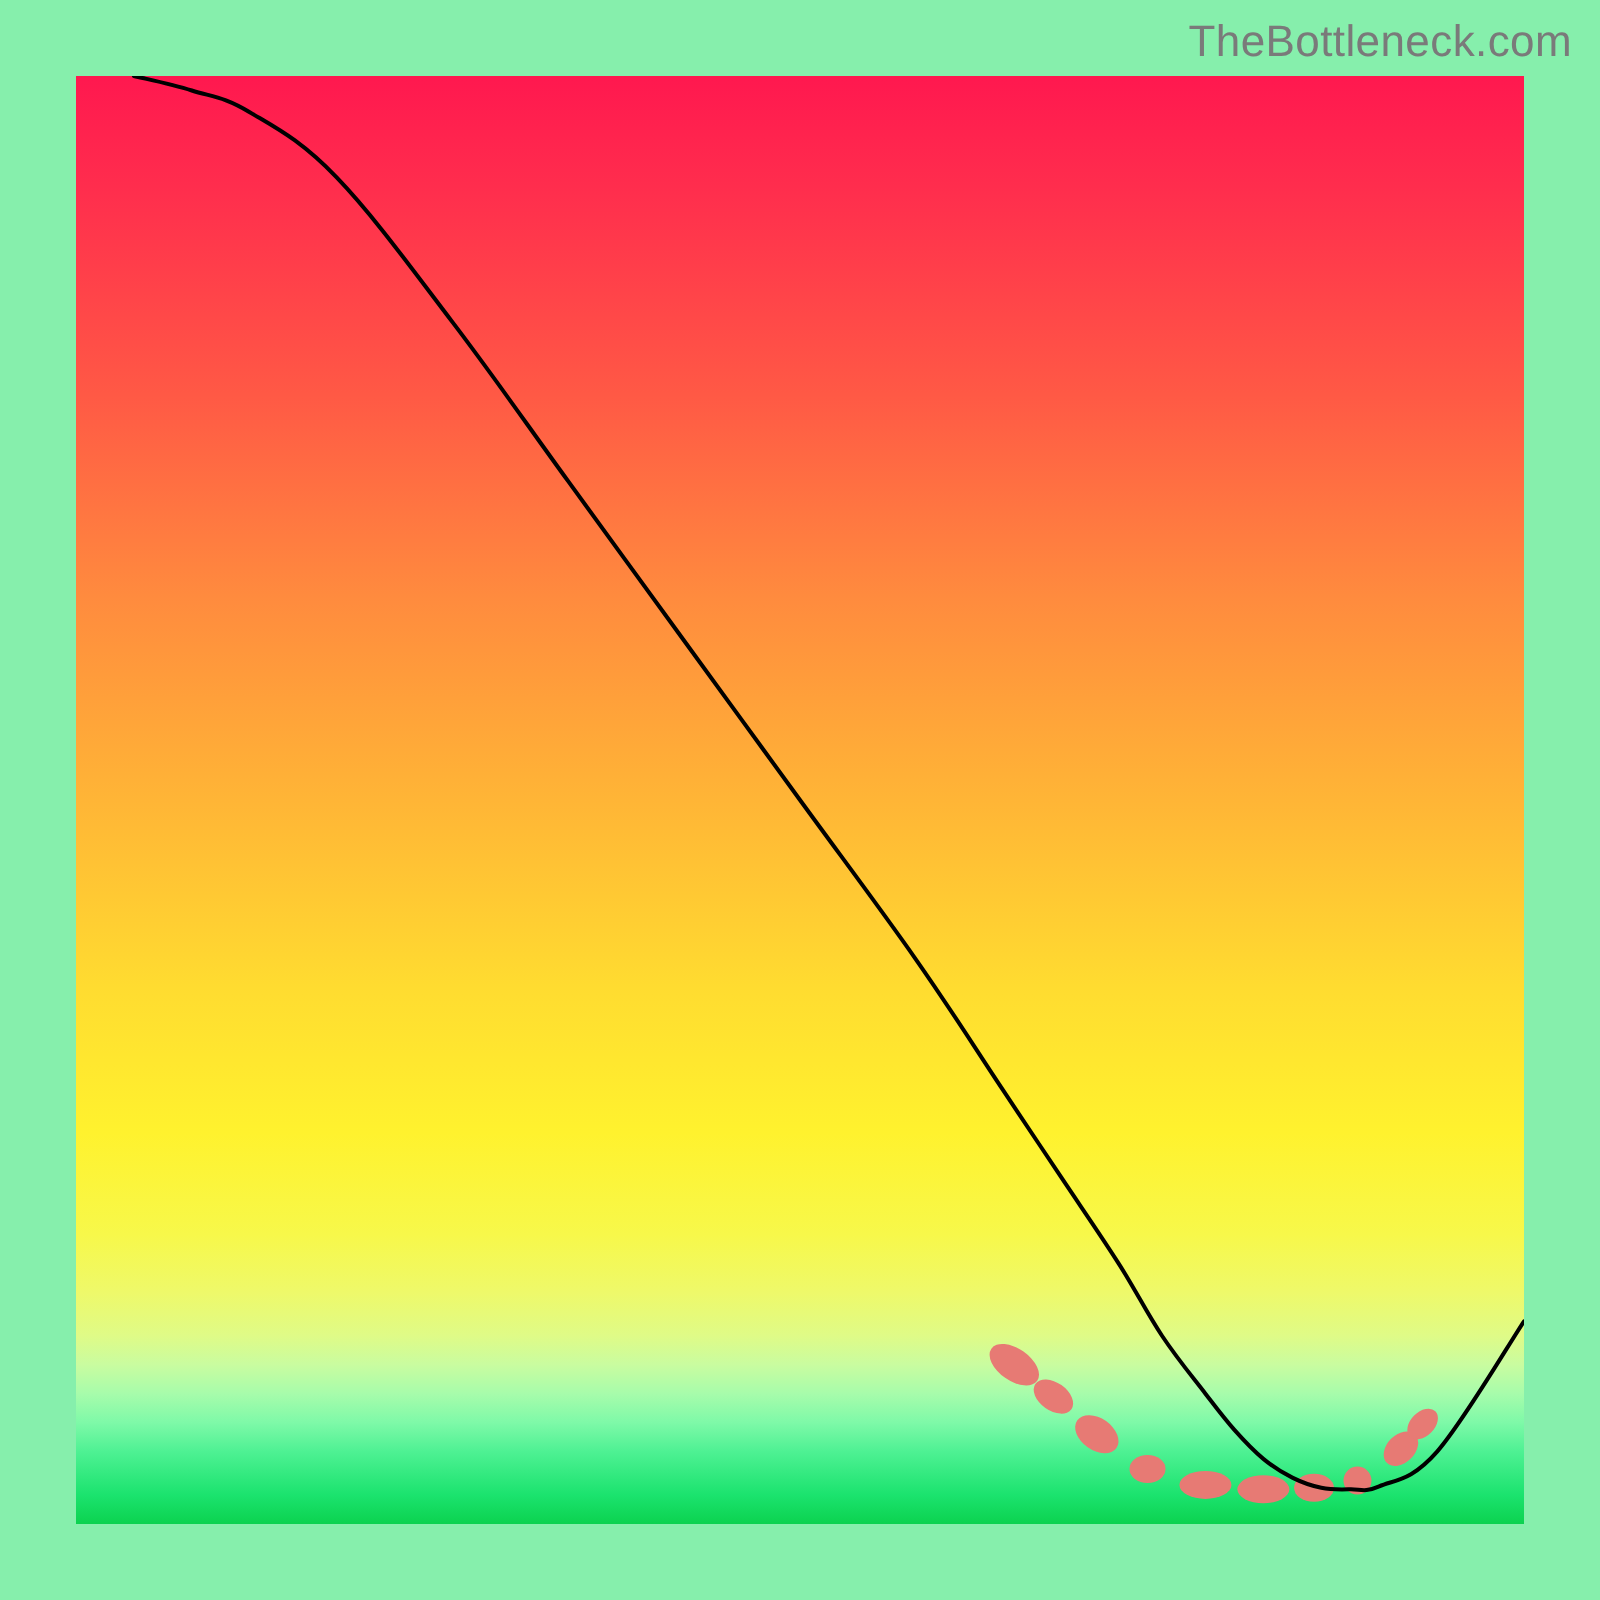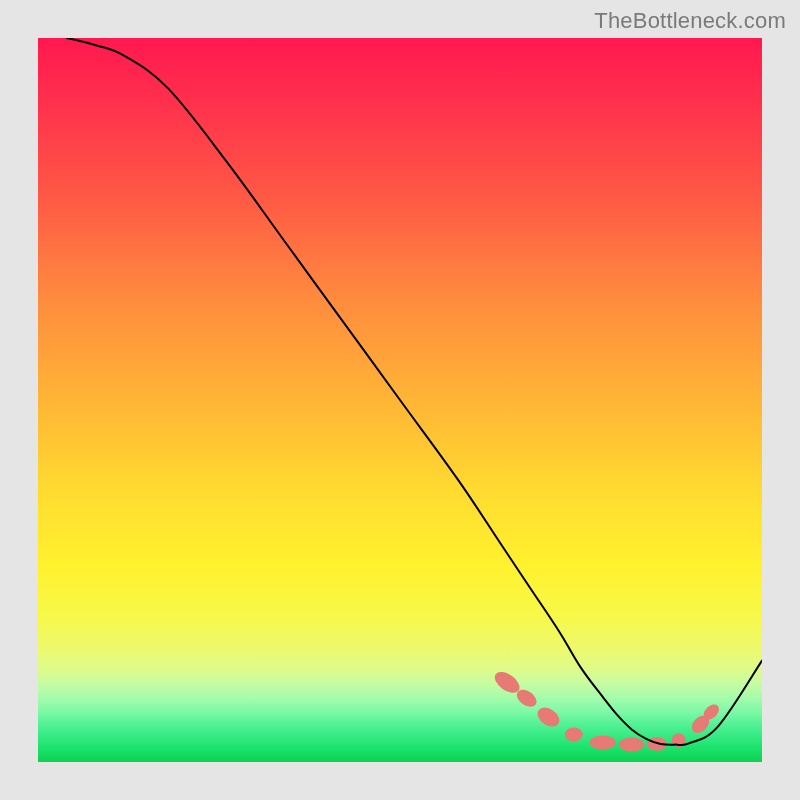--- a/index.html
+++ b/index.html
@@ -8,21 +8,21 @@
     width: 800px;
     height: 800px;
     overflow: hidden;
     background: #000;
     font-family: Arial, Helvetica, sans-serif;
   }
   .frame {
     position: relative;
     width: 800px;
     height: 800px;
-    background: #e5e5e5;
+    background: #86efac;
   }
   .watermark {
     position: absolute;
     top: 8px;
     right: 14px;
     color: #7a7a7a;
     font-size: 22px;
     font-weight: 400;
     letter-spacing: 0.2px;
     z-index: 10;

